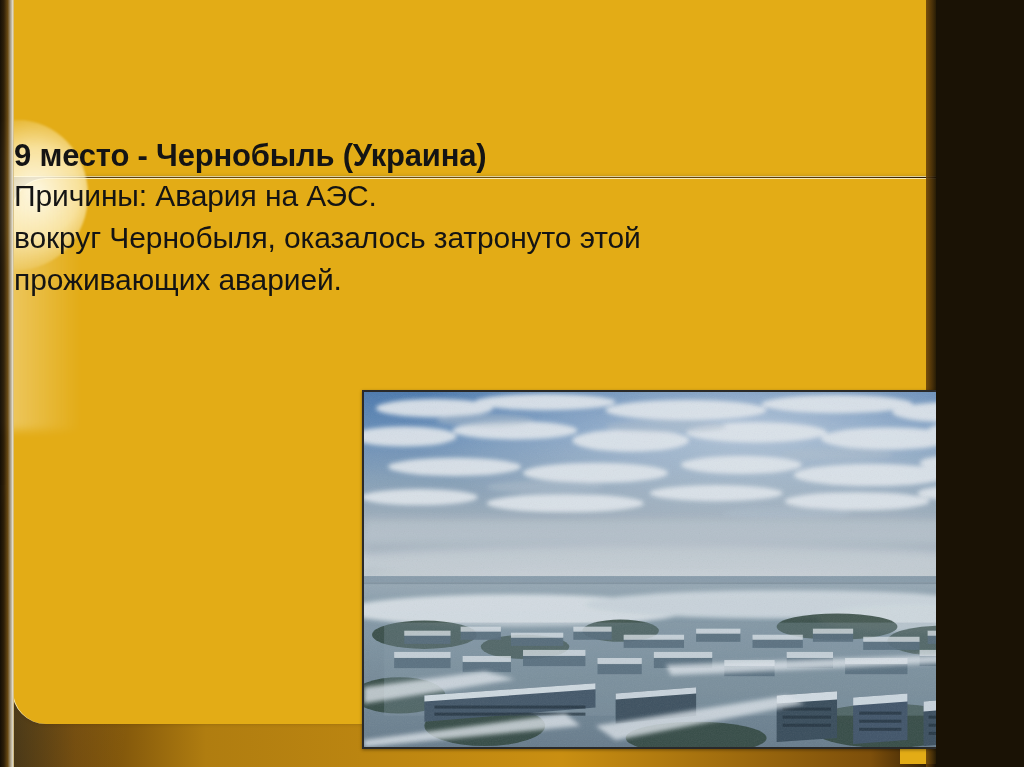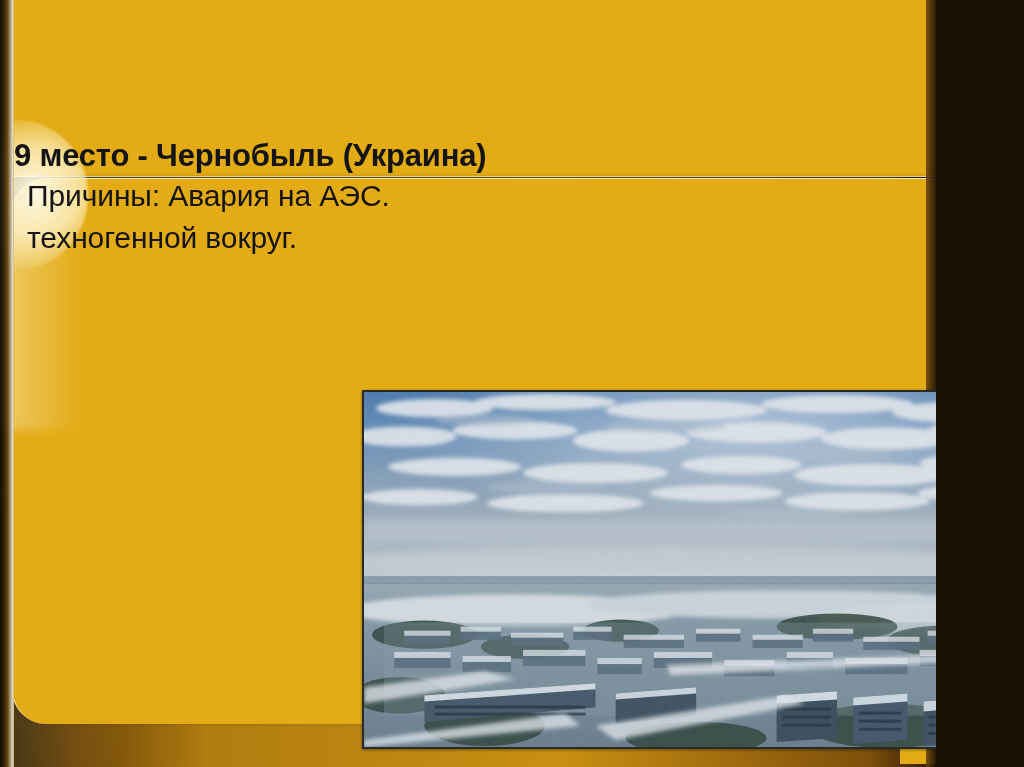--- a/index.html
+++ b/index.html
@@ -90,21 +90,21 @@
   .textblock{
     position:absolute;left:14px;top:137px;width:930px;
     color:#141414;
   }
   .title{
     font-size:31px;font-weight:bold;line-height:38px;
     letter-spacing:-.2px;white-space:nowrap;
   }
   .bodyline{
     font-size:30px;font-weight:normal;line-height:42px;
-    letter-spacing:-.1px;white-space:nowrap;margin-left:13px;
+    letter-spacing:-.1px;white-space:nowrap;
   }
 
   
   .photo{
     position:absolute;left:362px;top:390px;width:624px;height:355px;
     border:2px solid #2a2a2a;
     overflow:hidden;
     box-shadow:0 1px 3px rgba(0,0,0,.4);
     background:#6f8bab;
   }
@@ -124,21 +124,22 @@
   <div class="panel-foot-round"></div>
 
   <div class="glow"></div>
   <div class="glow2"></div>
   <div class="leftstrip"></div>
   <div class="rightstrip"></div>
 
   <div class="textblock">
     <div class="title">9 место - Чернобыль (Украина)</div>
     <div class="bodyline">Причины: Авария на АЭС.</div>
-    <div class="bodyline">техногенной вокруг.</div>
+    <div class="bodyline">вокруг Чернобыля, оказалось затронуто этой</div>
+    <div class="bodyline">проживающих аварией.</div>
   </div>
 
   <div class="photo">
     <svg viewBox="0 0 620 351" preserveAspectRatio="none">
       <defs>
         <linearGradient id="sky" x1="0" y1="0" x2="0" y2="1">
           <stop offset="0%" stop-color="#4f7eb4"></stop>
           <stop offset="22%" stop-color="#6e95c0"></stop>
           <stop offset="46%" stop-color="#8fa8bf"></stop>
           <stop offset="66%" stop-color="#a9b7c2"></stop>

